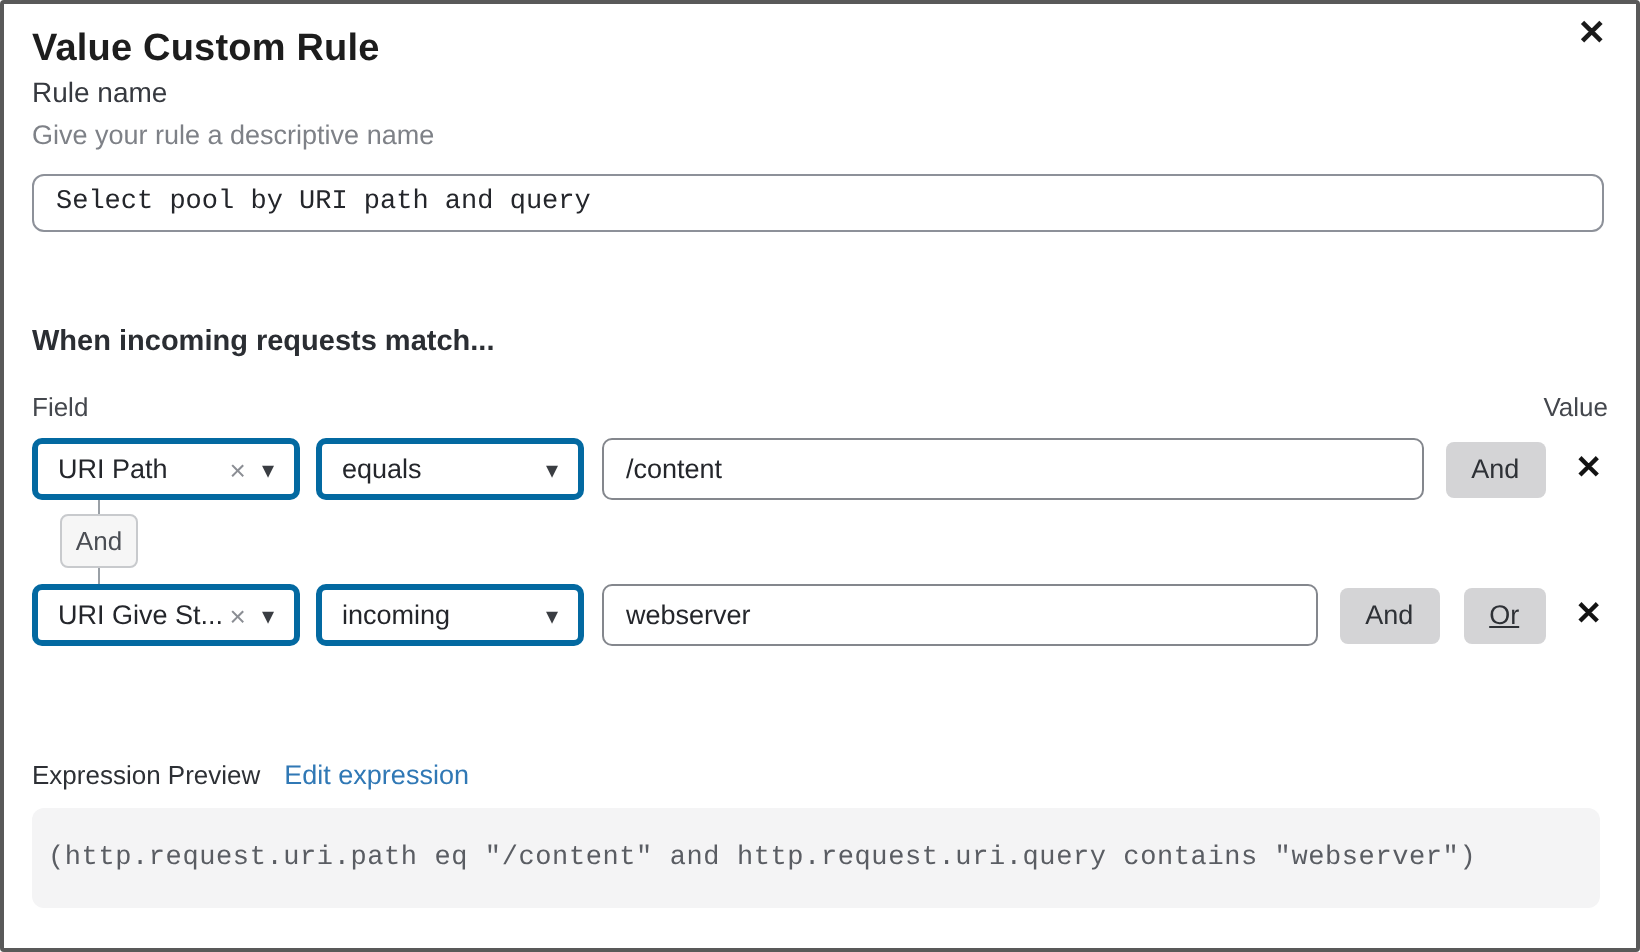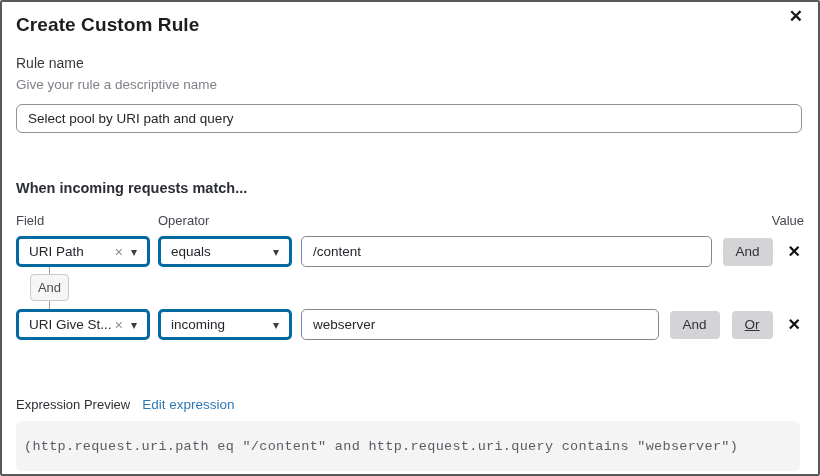--- a/index.html
+++ b/index.html
@@ -29,38 +29,38 @@
     cursor: pointer;
     line-height: 1;
   }
   .dialog-title {
     font-size: 19px;
     font-weight: 700;
     color: #1d1d1d;
     letter-spacing: 0.1px;
   }
   
-  .rule-name-section { margin-top: 19px; }
+  .rule-name-section { margin-top: 2px; }
   .field-label {
     font-size: 14px;
     color: #36393f;
   }
   .helper-text {
     margin-top: 6px;
     font-size: 13.5px;
     color: #7e8187;
   }
   .rule-name-input {
     margin-top: 12px;
     width: 786px;
     height: 29px;
     border: 1px solid #8d9199;
     border-radius: 6px;
     padding: 0 11px;
-    font-family: Liberation Sans, sans-serif;
+    font-family: Liberation Mono, monospace;
     font-size: 13.5px;
     color: #24262b;
     background: #ffffff;
     outline: none;
     display: block;
   }
   
   .match-section { margin-top: 47px; }
   .match-heading {
     font-size: 14.5px;
@@ -208,34 +208,33 @@
     letter-spacing: 0.3px;
   }
 </style>
 </head>
 <body>
 
 <div class="dialog">
 
   <span class="close-icon">✕</span>
 
-  <h1 class="dialog-title">Create Custom Rule</h1>
+  <h1 class="dialog-title">Value Custom Rule</h1>
 
   <div class="rule-name-section">
     <div class="field-label">Rule name</div>
     <div class="helper-text">Give your rule a descriptive name</div>
     <input class="rule-name-input" type="text" value="Select pool by URI path and query" style="">
   </div>
 
   <div class="match-section">
     <div class="match-heading">When incoming requests match...</div>
 
     <div class="columns-header">
       <div class="col-field-label">Field</div>
-      <div class="col-operator-label">Operator</div>
       <div class="col-value-label">Value</div>
     </div>
 
     <div class="condition-row">
       <div class="select-box field-select">
         <span class="select-text">URI Path</span>
         <span class="clear-x">×</span>
         <span class="chevron">▾</span>
       </div>
       <div class="select-box operator-select">

